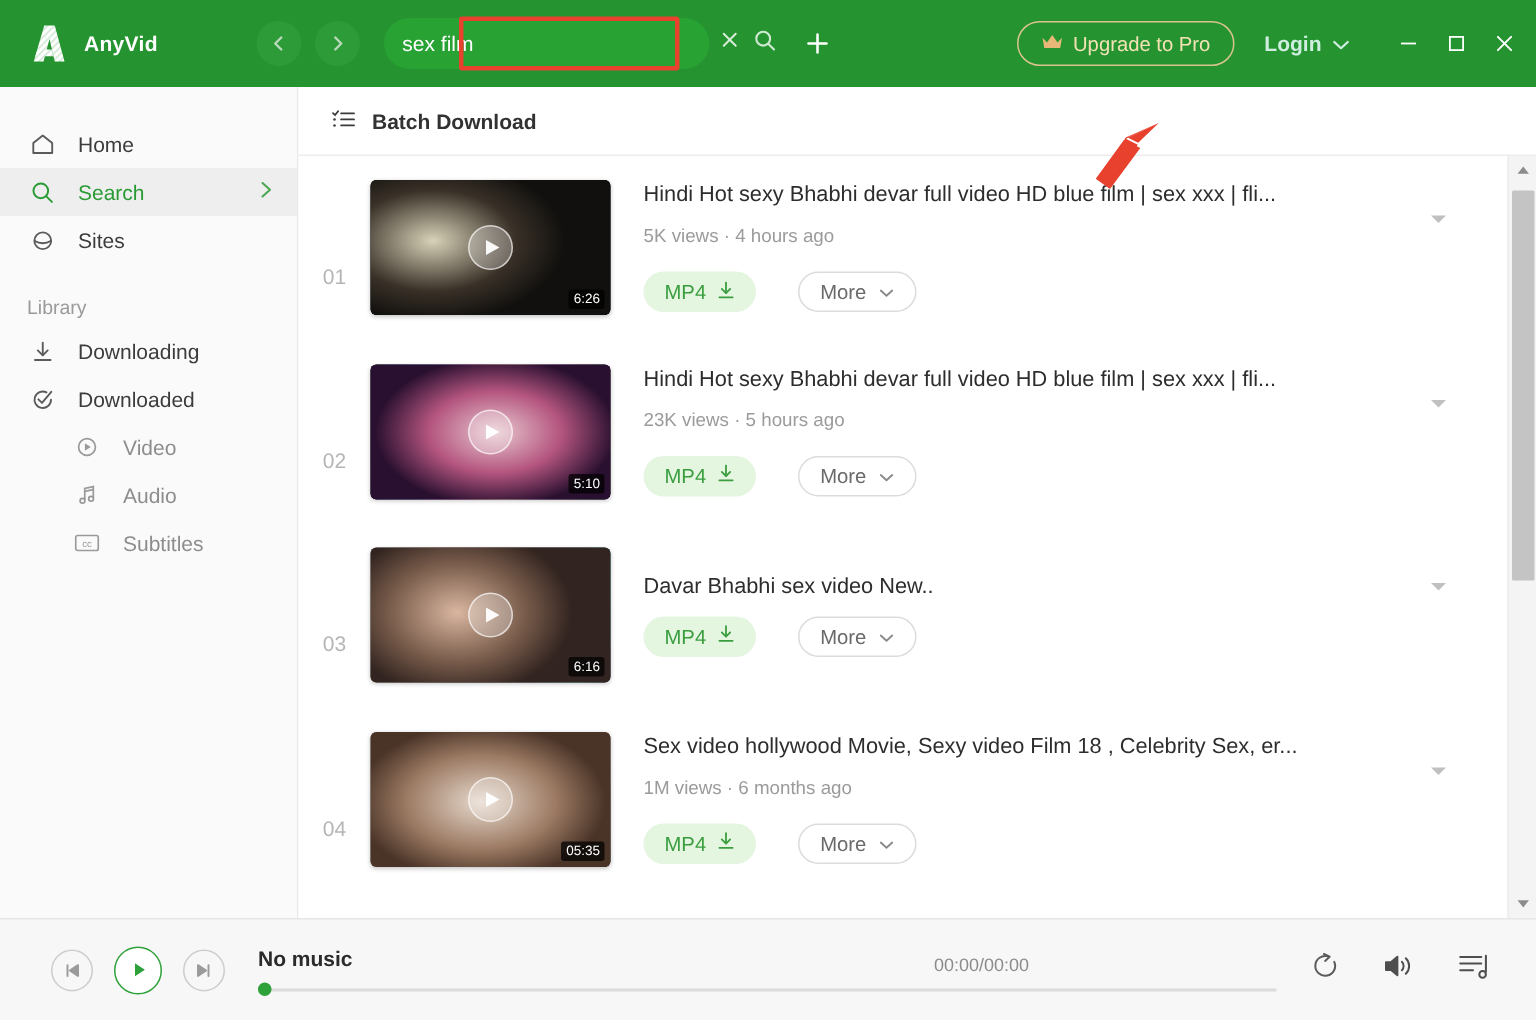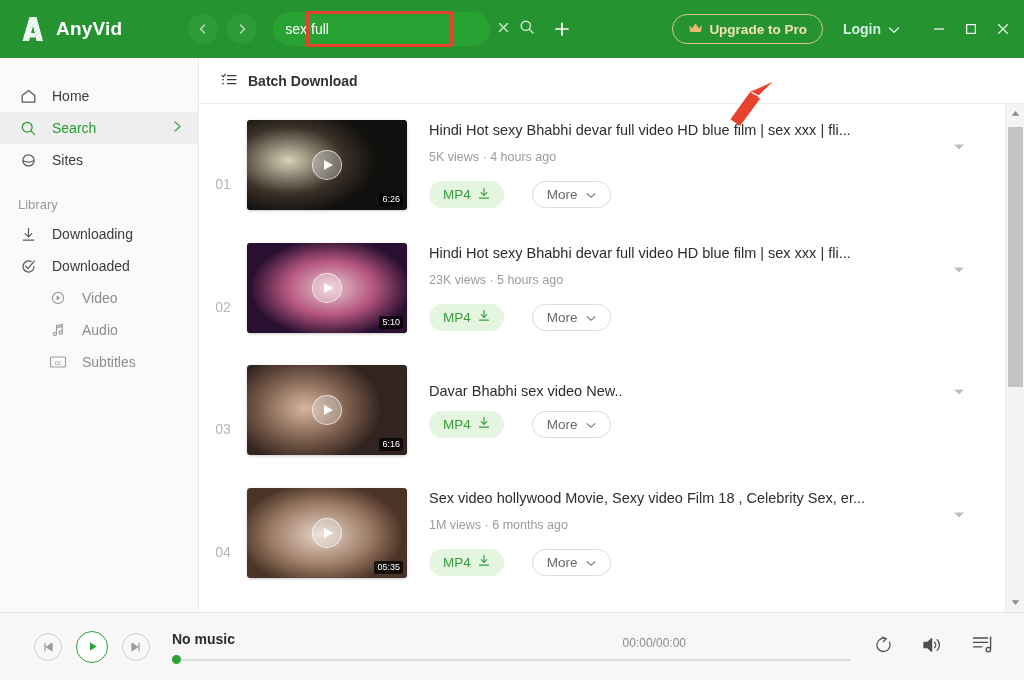--- a/index.html
+++ b/index.html
@@ -30,21 +30,21 @@
     display: flex; align-items: center;
     margin-left: 16px;
     gap: 10px;
   }
   .logo-mark {
     width: 30px; height: 30px;
     position: relative;
   }
   .logo-text {
     color: #ffffff;
-    font-size: 19px;
+    font-size: 14px;
     font-weight: bold;
     letter-spacing: .2px;
   }
 
   .navbtns { display: flex; gap: 9px; margin-left: 66px; }
   .navcircle {
     width: 30px; height: 30px; border-radius: 50%;
     background: #2d9c38;
     display: flex; align-items: center; justify-content: center;
   }
@@ -76,21 +76,21 @@
   .hdr-right {
     margin-left: auto;
     display: flex; align-items: center;
   }
   .upgrade {
     height: 30px;
     border: 1px solid #d9c48a;
     border-radius: 15px;
     color: #f2e2b4;
     font-size: 13.5px;
-    font-weight: bold;
+    font-weight: normal;
     display: flex; align-items: center; gap: 6px;
     padding: 0 15px;
     white-space: nowrap;
   }
   .login {
     color: #cfeee0;
     font-size: 14px;
     font-weight: bold;
     margin-left: 20px;
     display: flex; align-items: center; gap: 7px;
@@ -289,21 +289,21 @@
         </svg>
       </div>
       <div class="navcircle">
         <svg width="14" height="14" viewBox="0 0 14 14" fill="none" stroke="#b9d9bc" stroke-width="1.6" stroke-linecap="round" stroke-linejoin="round">
           <polyline points="5.5,3 9.5,7 5.5,11"></polyline>
         </svg>
       </div>
     </div>
 
     <div class="searchbox">
-      <span class="sv" title="Search or paste link">sex full</span>
+      <span class="sv" title="Search or paste link">sex film</span>
     </div>
 
     <div class="search-actions">
       <span>
         <svg width="13" height="13" viewBox="0 0 13 13" stroke="#d8ecd9" stroke-width="1.3" stroke-linecap="round">
           <line x1="2.5" y1="2.5" x2="10.5" y2="10.5"></line>
             <line x1="10.5" y1="2.5" x2="2.5" y2="10.5"></line>
         </svg>
       </span>
       <span>

